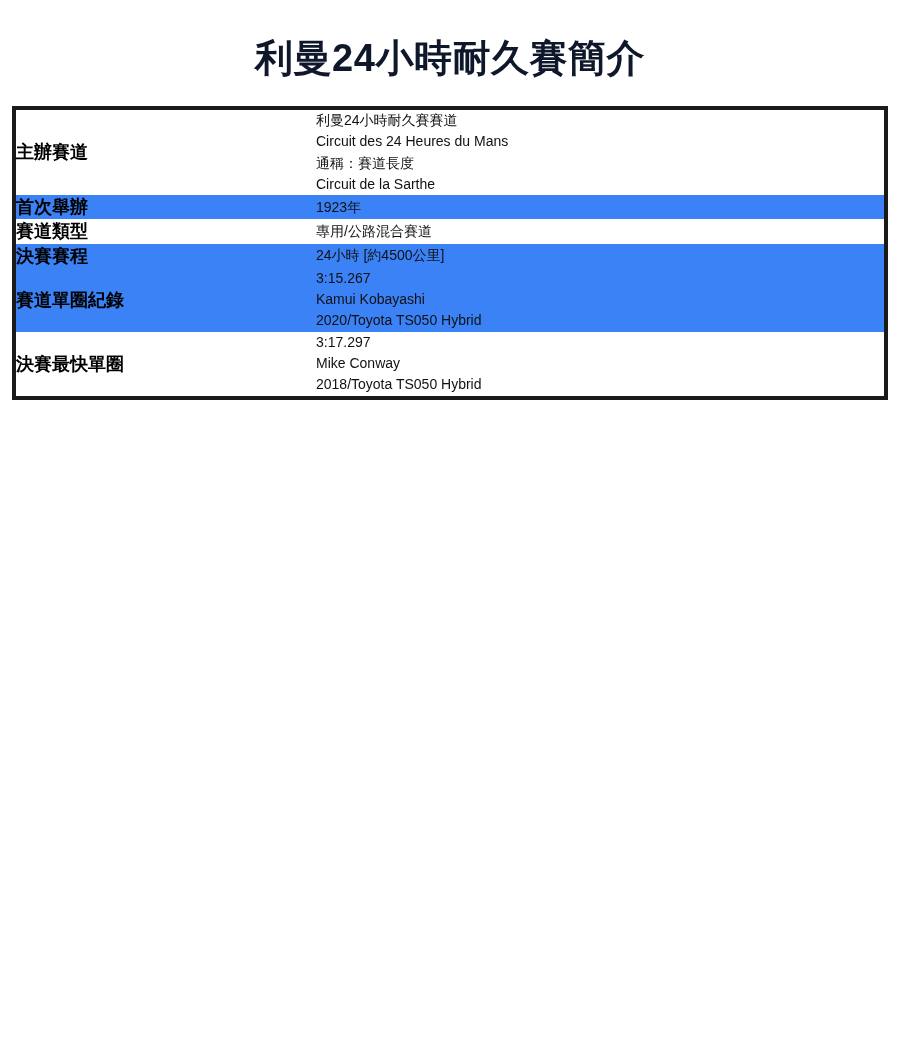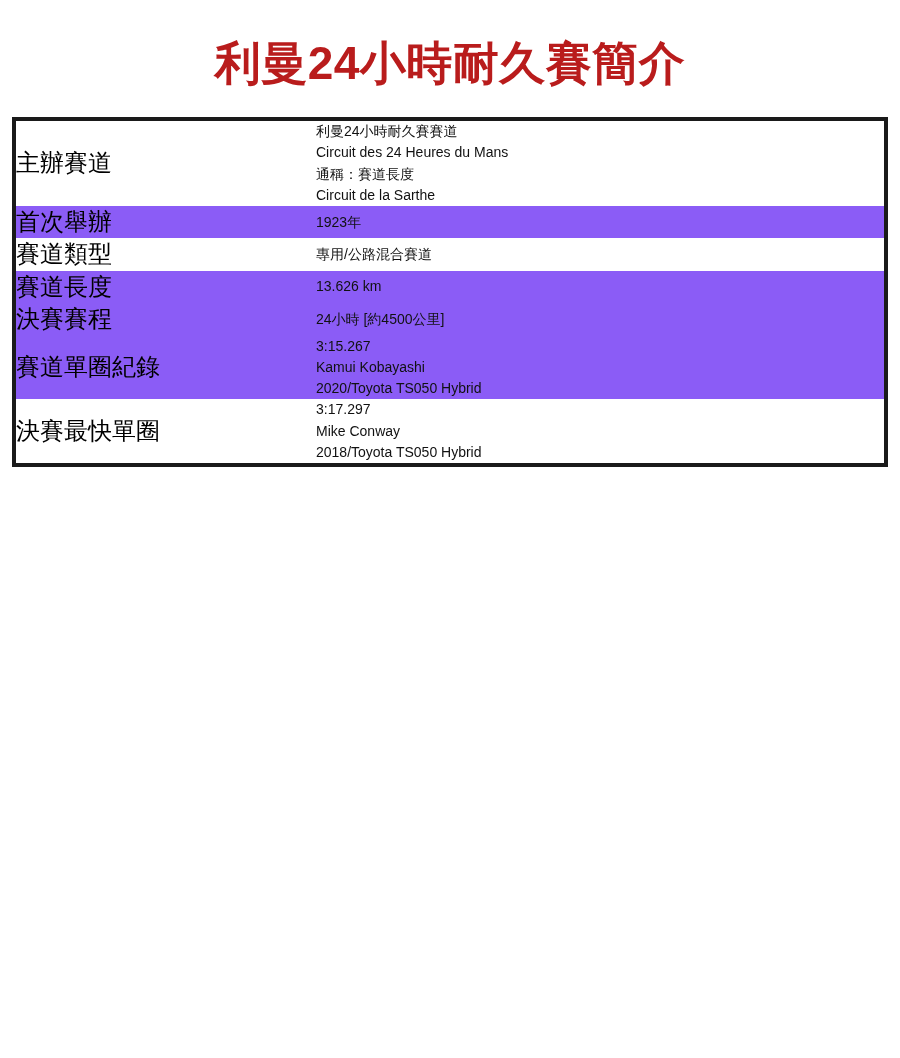--- a/index.html
+++ b/index.html
@@ -15,52 +15,52 @@
     overflow: hidden;
   }
   .page {
     width: 900px;
     height: 1058px;
     box-sizing: border-box;
     position: relative;
   }
   .title {
     text-align: center;
-    font-size: 46px;
+    font-size: 38px;
     font-weight: bold;
     letter-spacing: 0.5px;
     padding-top: 33px;
     padding-bottom: 22px;
-    color: #b91c1c;
+    color: #0f172a;
     border-radius: 15px;
   }
   .table-wrap {
     margin: 0 12px;
     border: 4px solid #1a1a1a;
     box-sizing: border-box;
   }
   table.info {
     width: 100%;
     border-collapse: collapse;
     table-layout: fixed;
   }
   table.info tr.row-light td {
     background: #ffffff;
   }
   table.info tr.row-shade td {
-    background: #8b5cf6;
+    background: #3b82f6;
   }
   table.info td {
     vertical-align: middle;
     padding: 0;
   }
   td.label {
     width: 300px;
-    font-size: 24px;
-    font-weight: normal;
+    font-size: 18px;
+    font-weight: bold;
     padding: 14px 0 14px 18px;
     box-sizing: border-box;
     line-height: 1.35;
     color: #000;
   }
   td.value {
     font-size: 14px;
     font-weight: normal;
     padding: 14px 14px 14px 12px;
     box-sizing: border-box;
@@ -101,26 +101,20 @@
           </td>
         </tr>
 
         <tr class="row-light">
           <td class="label">賽道類型</td>
           <td class="value">
             <span class="line">專用/公路混合賽道</span>
           </td>
         </tr>
 
-        <tr class="row-shade">
-          <td class="label">賽道長度</td>
-          <td class="value">
-            <span class="line">13.626 km</span>
-          </td>
-        </tr>
 
 
         <tr class="row-shade">
           <td class="label">決賽賽程</td>
           <td class="value">
             <span class="line">24小時 [約4500公里]</span>
           </td>
         </tr>
 
 

